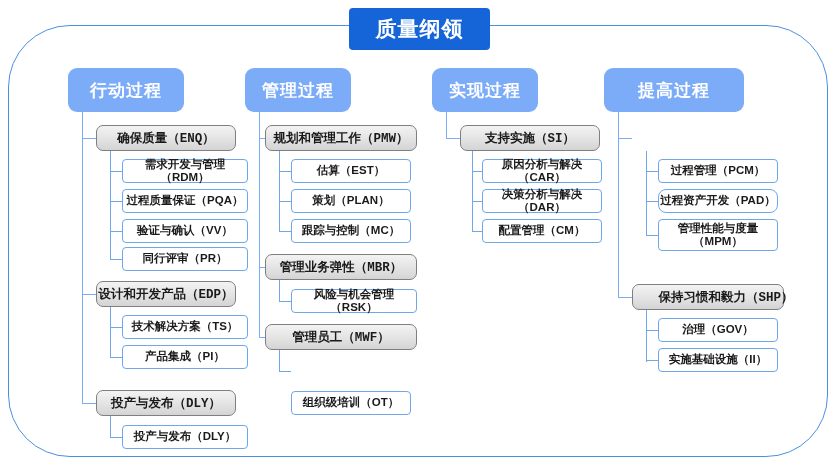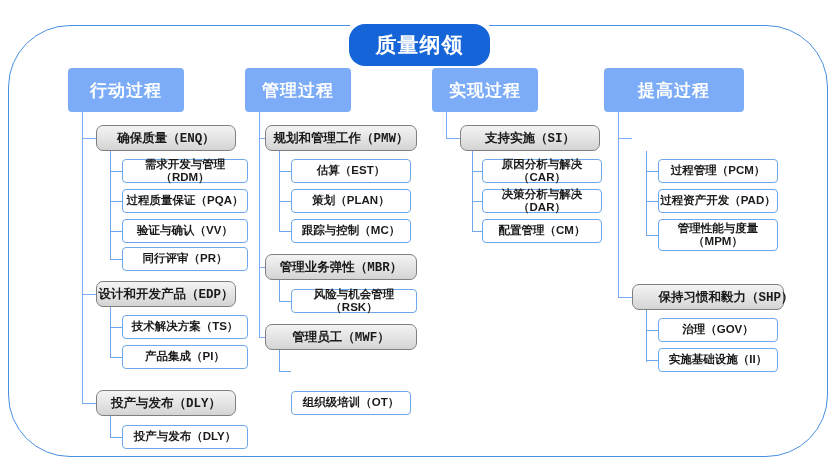--- a/index.html
+++ b/index.html
@@ -37,41 +37,41 @@
     top: 18px;
     width: 150px;
     height: 16px;
     background: #ffffff;
   }
 
   
   .title-box {
     position: absolute;
     left: 349px;
-    top: 24px;
+    top: 8px;
     width: 141px;
     height: 42px;
     background: #1565d8;
-    border-radius: 16px;
+    border-radius: 4px;
     display: flex;
     align-items: center;
     justify-content: center;
     color: #ffffff;
     font-size: 21px;
     font-weight: bold;
     letter-spacing: 1px;
     box-sizing: border-box;
   }
 
   
   .col-head {
     position: absolute;
     height: 44px;
     background: #7cacf8;
-    border-radius: 4px;
+    border-radius: 9px;
     display: flex;
     align-items: center;
     justify-content: center;
     color: #ffffff;
     font-size: 17px;
     font-weight: bold;
     letter-spacing: 1px;
     box-sizing: border-box;
   }
 
@@ -235,21 +235,21 @@
   <div class="col-head" style="left:604px; top:68px; width:140px;">提高过程</div>
   <div class="conn-v" style="left:618px; top:112px; height:185px;"></div>
 
   <div class="conn-h" style="left:618px; top:138px; width:14px;"></div>
   <div class="conn-v dark" style="left:646px; top:151px; height:84px;"></div>
 
   <div class="conn-h dark" style="left:646px; top:171px; width:12px;"></div>
   <div class="leaf-box" style="left:658px; top:159px; width:120px;">过程管理（PCM）</div>
 
   <div class="conn-h dark" style="left:646px; top:201px; width:12px;"></div>
-  <div class="leaf-box" style="left:658px; top:189px; width:120px;">过程资产开发（PAD）</div>
+  <div class="leaf-box" style="left:658px; top:189px; width:120px;border-radius:8px;">过程资产开发（PAD）</div>
 
   <div class="conn-h dark" style="left:646px; top:235px; width:12px;"></div>
   <div class="leaf-box two-line" style="left:658px; top:219px; width:120px;">管理性能与度量
 （MPM）</div>
 
   <div class="conn-h" style="left:618px; top:297px; width:14px;"></div>
   <div class="group-box" style="left:632px; top:284px; width:152px;padding-left:36px;">保持习惯和毅力（SHP）</div>
   <div class="conn-v dark" style="left:646px; top:310px; height:52px;"></div>
 
   <div class="conn-h dark" style="left:646px; top:330px; width:12px;"></div>

